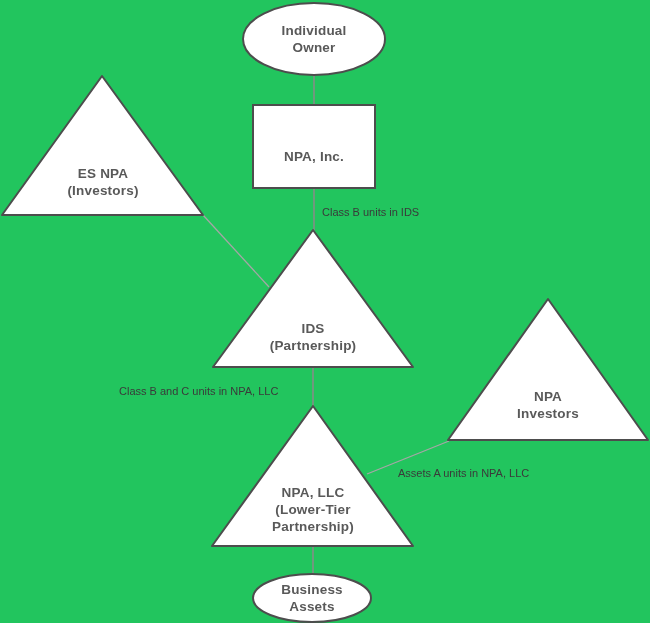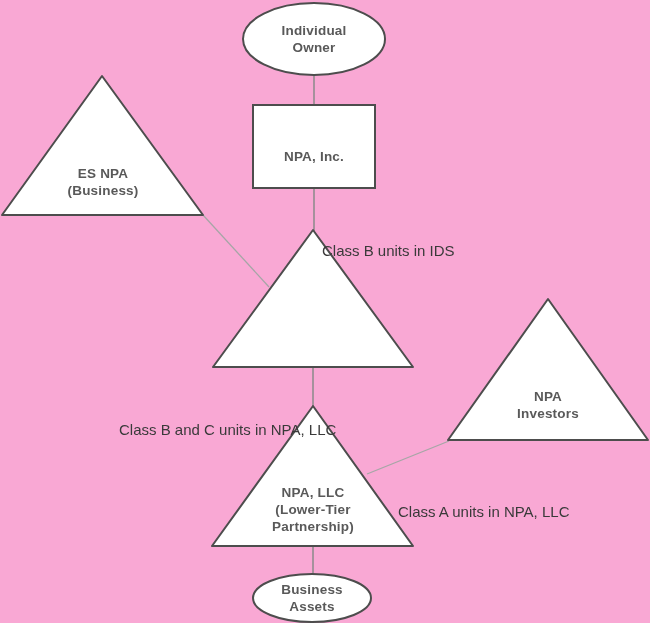--- a/index.html
+++ b/index.html
@@ -2,42 +2,41 @@
 <html><head>
 <meta charset="utf-8">
 <style>
   * { margin: 0; padding: 0; box-sizing: border-box; }
   html, body { background: #ffffff; }
   body { font-family: "Liberation Sans", sans-serif; }
   .diagram {
     position: relative;
     width: 650px;
     height: 623px;
-    background: #f9a8d4;
+    background: #22c55e;
     overflow: hidden;
   }
   .diagram svg { position: absolute; left: 0; top: 0; }
   .node-label {
     position: absolute;
     transform: translateX(-50%);
     text-align: center;
     font-size: 13.5px;
     font-weight: bold;
     line-height: 17px;
     color: #595959;
     white-space: nowrap;
     letter-spacing: 0.2px;
   }
   .edge-label {
     position: absolute;
-    font-size: 15px;
+    font-size: 11px;
     font-weight: normal;
     color: #3a3a3a;
     white-space: nowrap;
-    margin-top: 36px;
   }
 </style>
 </head>
 <body>
 
 <div class="diagram">
 
   <svg width="650" height="623" viewBox="0 0 650 623">
 
     <line x1="314" y1="72" x2="314" y2="108" stroke="#8a8a8a" stroke-width="1.5"></line>
@@ -60,23 +59,27 @@
     <div>Individual</div>
     <div>Owner</div>
   </div>
 
   <div class="node-label" style="left:314px; top:148px">
     <div>NPA, Inc.</div>
   </div>
 
   <div class="node-label" style="left:103px; top:165px">
     <div>ES NPA</div>
-    <div>(Business)</div>
+    <div>(Investors)</div>
   </div>
 
+  <div class="node-label" style="left:313px; top:320px">
+    <div>IDS</div>
+    <div>(Partnership)</div>
+  </div>
 
   <div class="node-label" style="left:548px; top:388px">
     <div>NPA</div>
     <div>Investors</div>
   </div>
 
   <div class="node-label" style="left:312px; top:581px">
     <div>Business</div>
     <div>Assets</div>
   </div>
@@ -85,15 +88,15 @@
     <div>NPA, LLC</div>
     <div>(Lower-Tier</div>
     <div>Partnership)</div>
   </div>
 
   <div class="edge-label" style="left:322px; top:206px">Class B units in IDS</div>
 
 
   <div class="edge-label" style="left:119px; top:385px">Class B and C units in NPA, LLC</div>
 
-  <div class="edge-label" style="left:398px; top:467px">Class A units in NPA, LLC</div>
+  <div class="edge-label" style="left:398px; top:467px">Assets A units in NPA, LLC</div>
 
 </div>
 
 </body></html>

